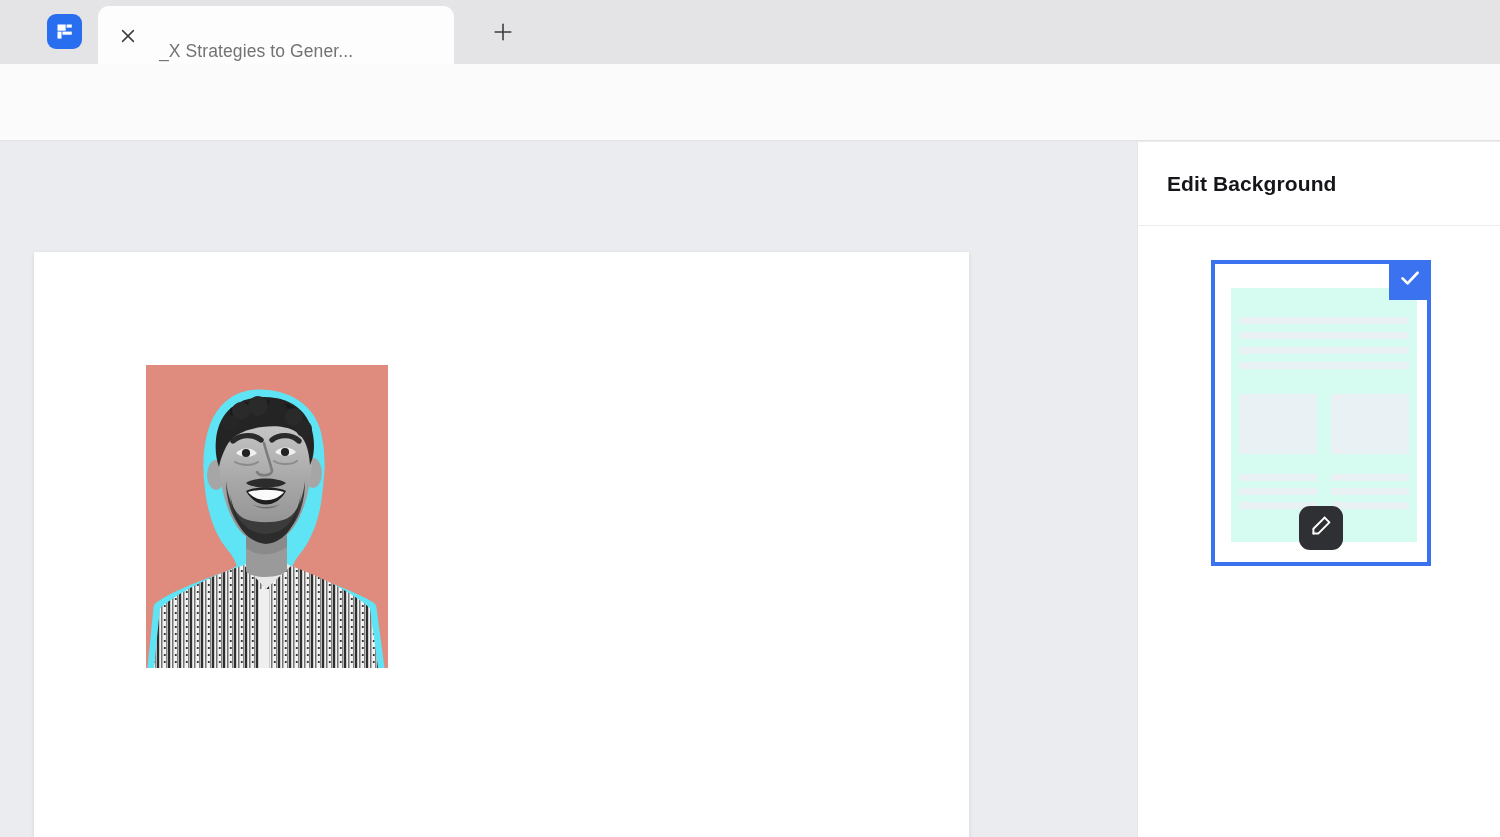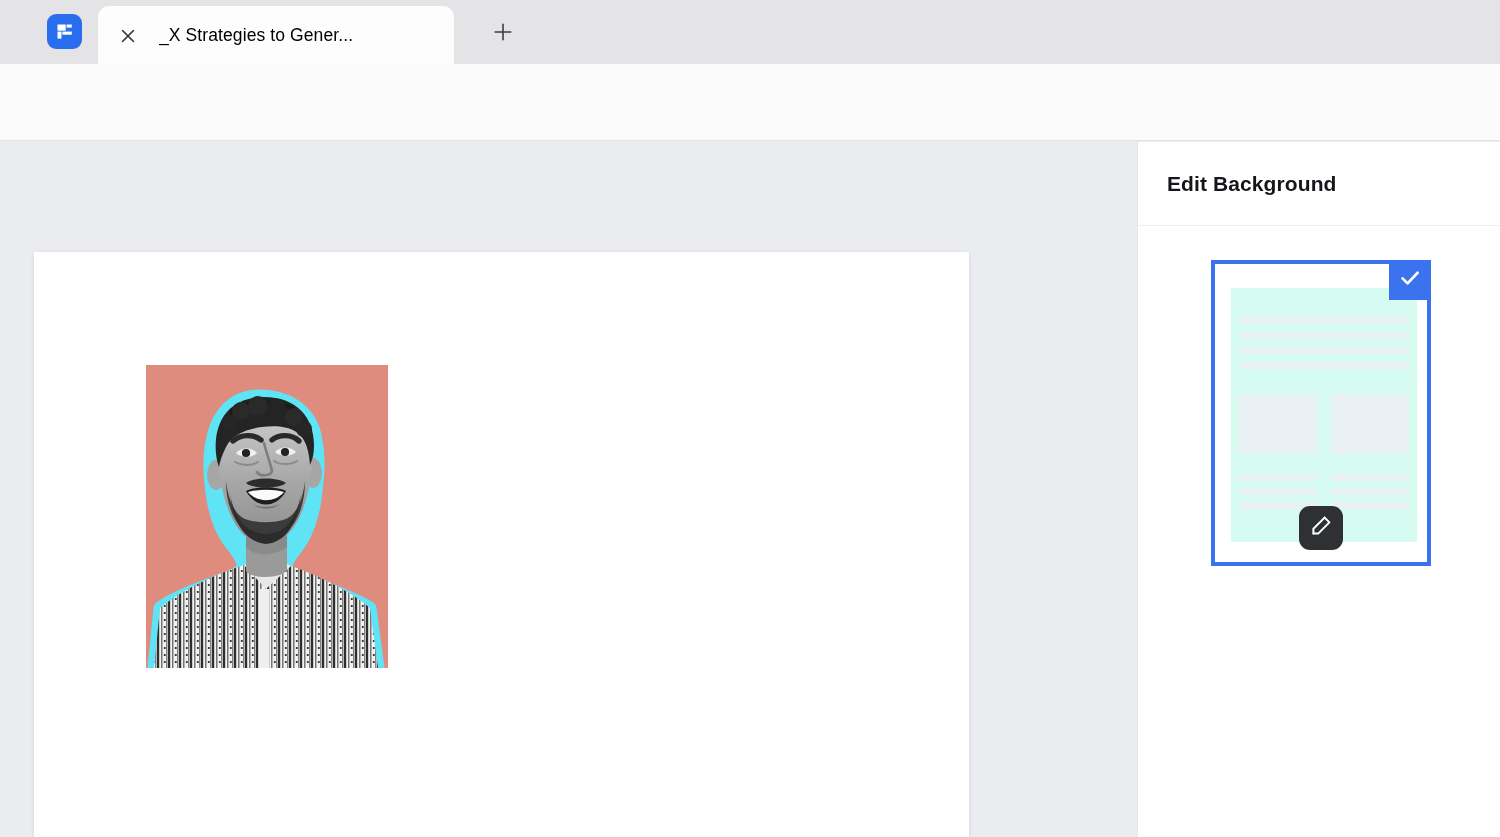--- a/index.html
+++ b/index.html
@@ -31,23 +31,23 @@
     border-radius: 11px 11px 0 0;
     display: flex; align-items: center;
   }
   .tab-close {
     position: absolute; left: 18px; top: 18px;
     width: 24px; height: 24px;
     display: flex; align-items: center; justify-content: center;
     color: #3c3c3e;
   }
   .tab-title {
-    position: absolute; left: 61px; top: 0; height: 58px;
+    position: absolute; left: 61px; top: 16px; height: 58px;
     display: flex; align-items: center;
-    font-size: 17.5px; color: #000000; letter-spacing: .1px;
+    font-size: 17.5px; color: #737373; letter-spacing: .1px;
     white-space: nowrap; overflow: hidden;
   }
   .tab-new {
     position: absolute; left: 488px; top: 17px;
     width: 30px; height: 30px;
     display: flex; align-items: center; justify-content: center;
     color: #3c3c3e;
   }
 
   

